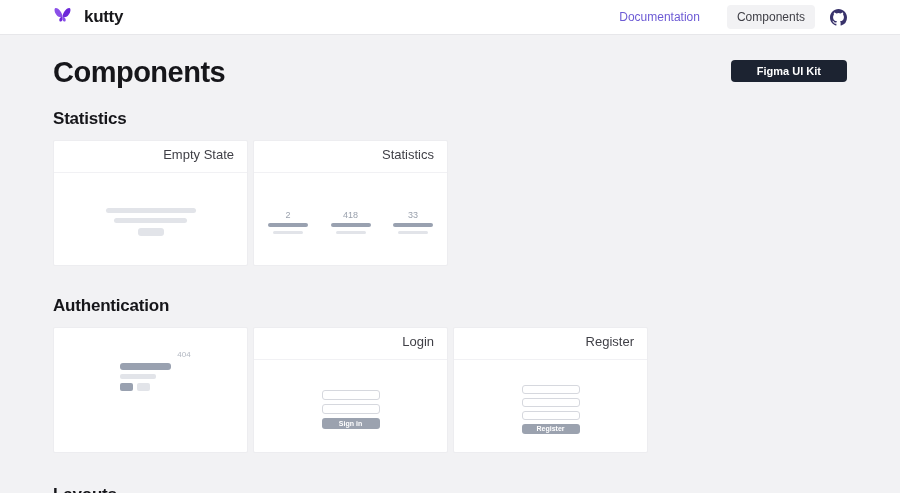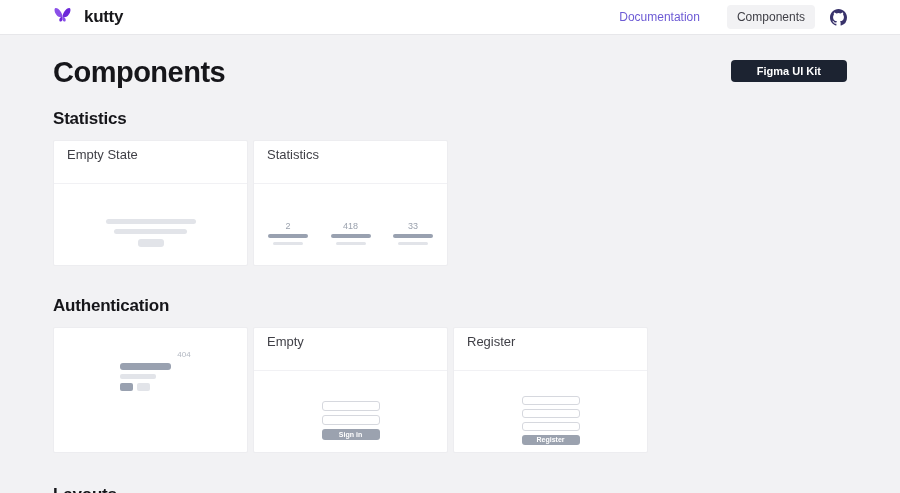--- a/index.html
+++ b/index.html
@@ -65,24 +65,25 @@
   .card-row { display: flex; gap: 5px; }
   .card {
     width: 195px;
     height: 126px;
     background: #ffffff;
     border: 1px solid #ededf0;
     border-radius: 2px;
     cursor: pointer;
   }
   .card-header {
-    padding: 6px 13px 21px;
+    padding: 6px 13px 10px;
     border-bottom: 1px solid #f1f1f4;
     font-size: 13px;
     color: #3f3f46;
+    text-align: right;
   }
   .card-body { height: 98px; display: flex; align-items: center; justify-content: center; }
 
   
   .sk { background: #e2e4e9; border-radius: 3px; }
   .sk-dark { background: #99a1b0; border-radius: 3px; }
 
   
   .empty-mock { display: flex; flex-direction: column; align-items: center; gap: 5px; }
   .empty-line-1 { width: 90px; height: 5px; }
@@ -211,21 +212,21 @@
         <div class="sk-dark err-line-1"></div>
         <div class="sk err-line-2"></div>
         <div class="err-btn-row">
           <div class="sk-dark err-btn"></div>
           <div class="sk err-btn"></div>
         </div>
       </div>
     </div>
 
     <div class="card">
-      <div class="card-header">Empty</div>
+      <div class="card-header">Login</div>
       <div class="card-body">
         <div class="form-mock">
           <div class="mock-input"></div>
           <div class="mock-input"></div>
           <button class="mock-btn">Sign in</button>
         </div>
       </div>
     </div>
 
     <div class="card">

